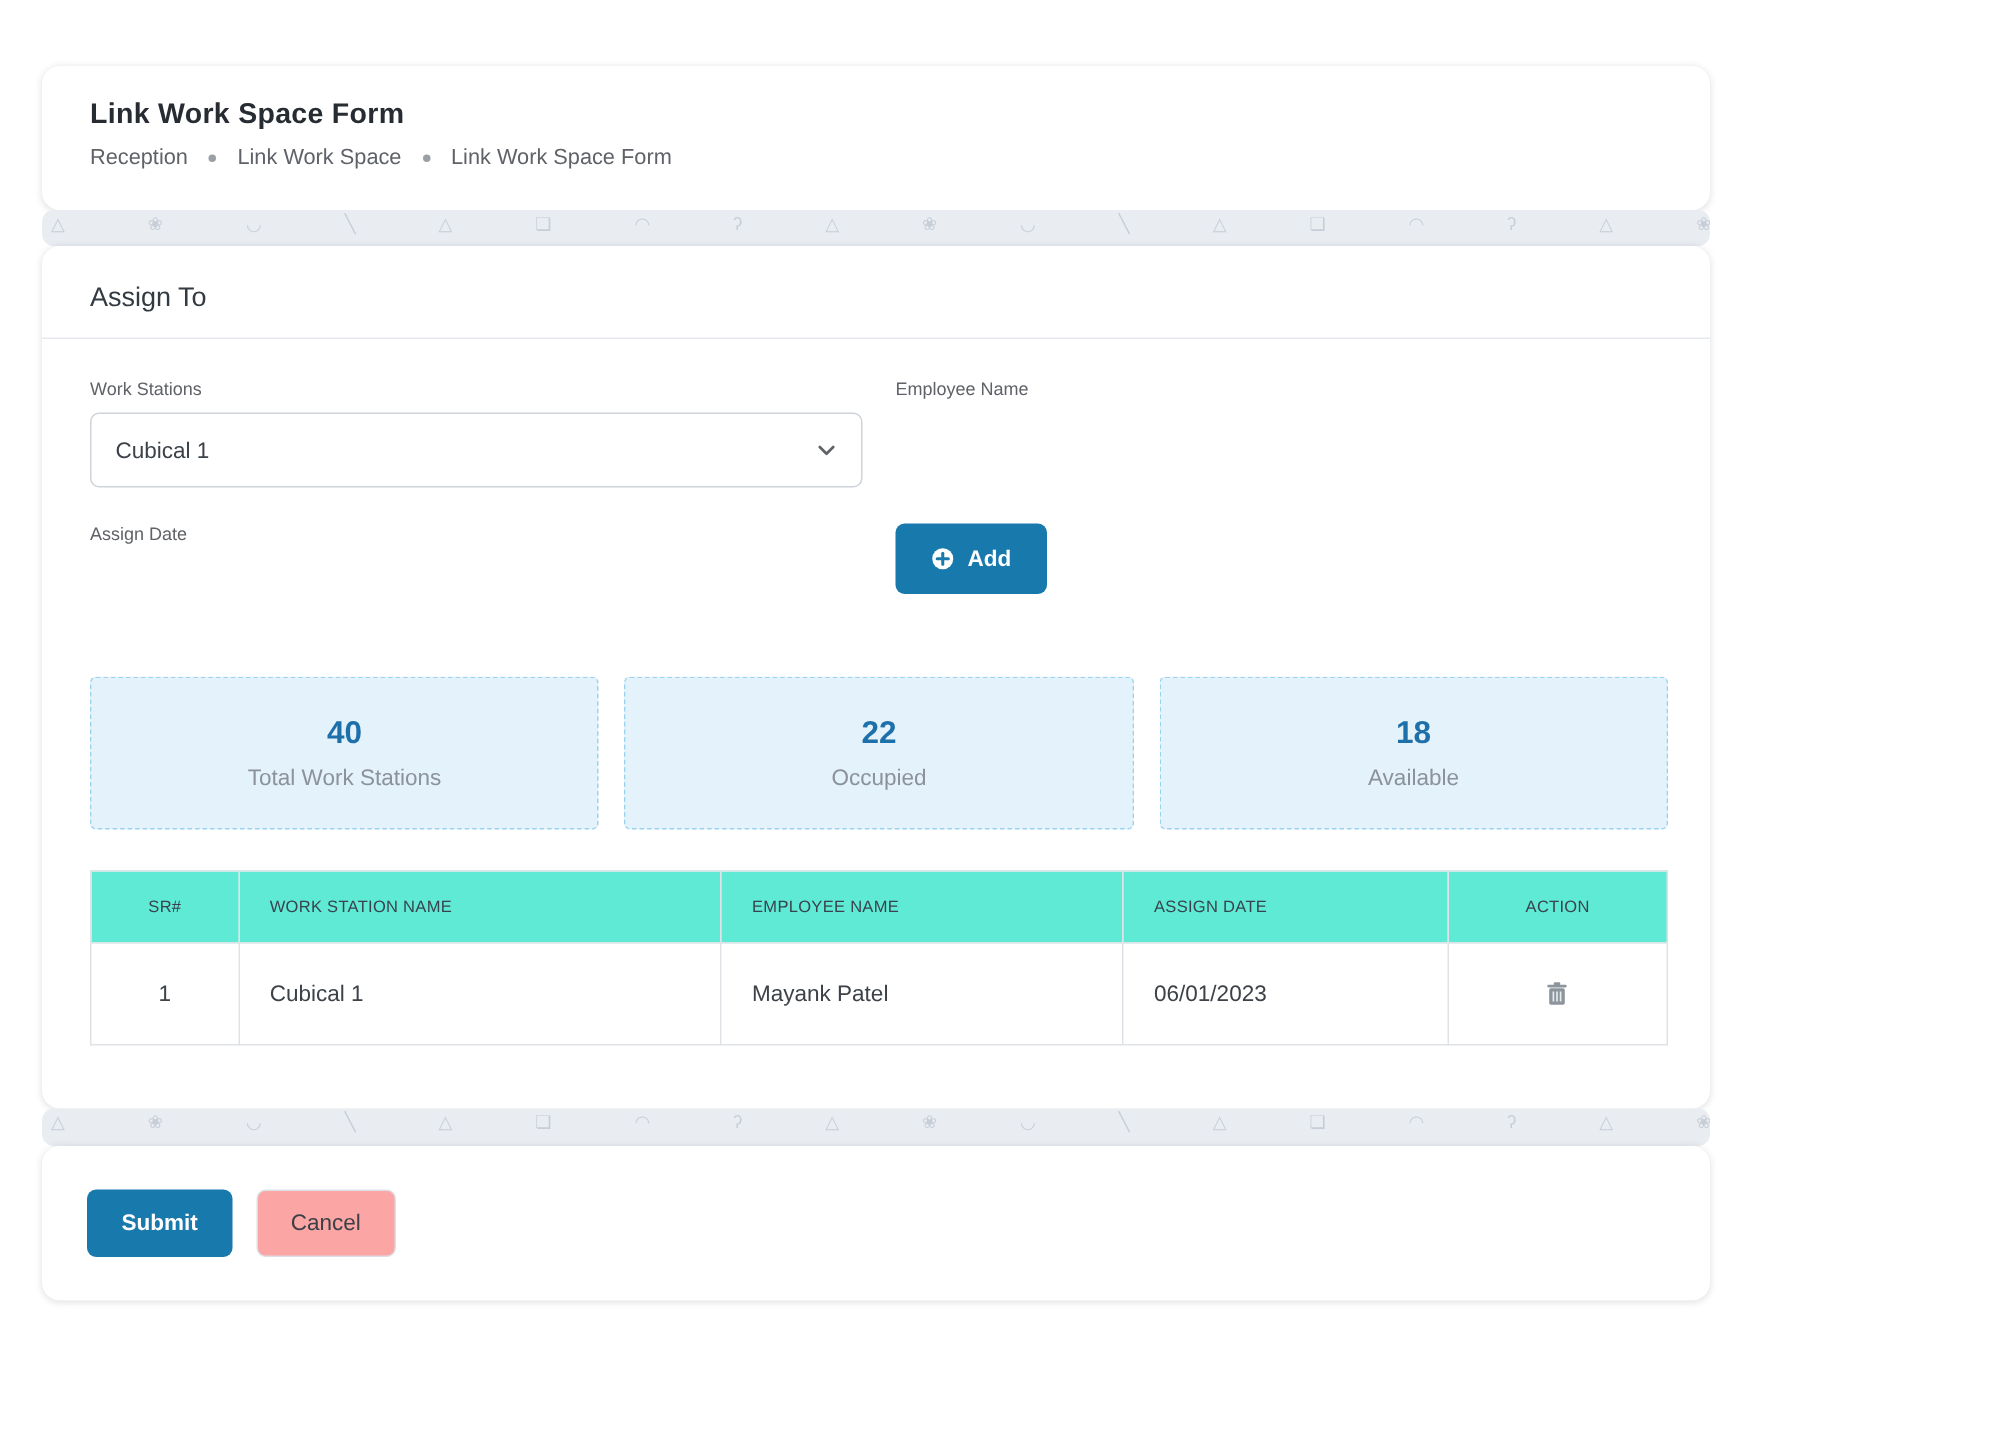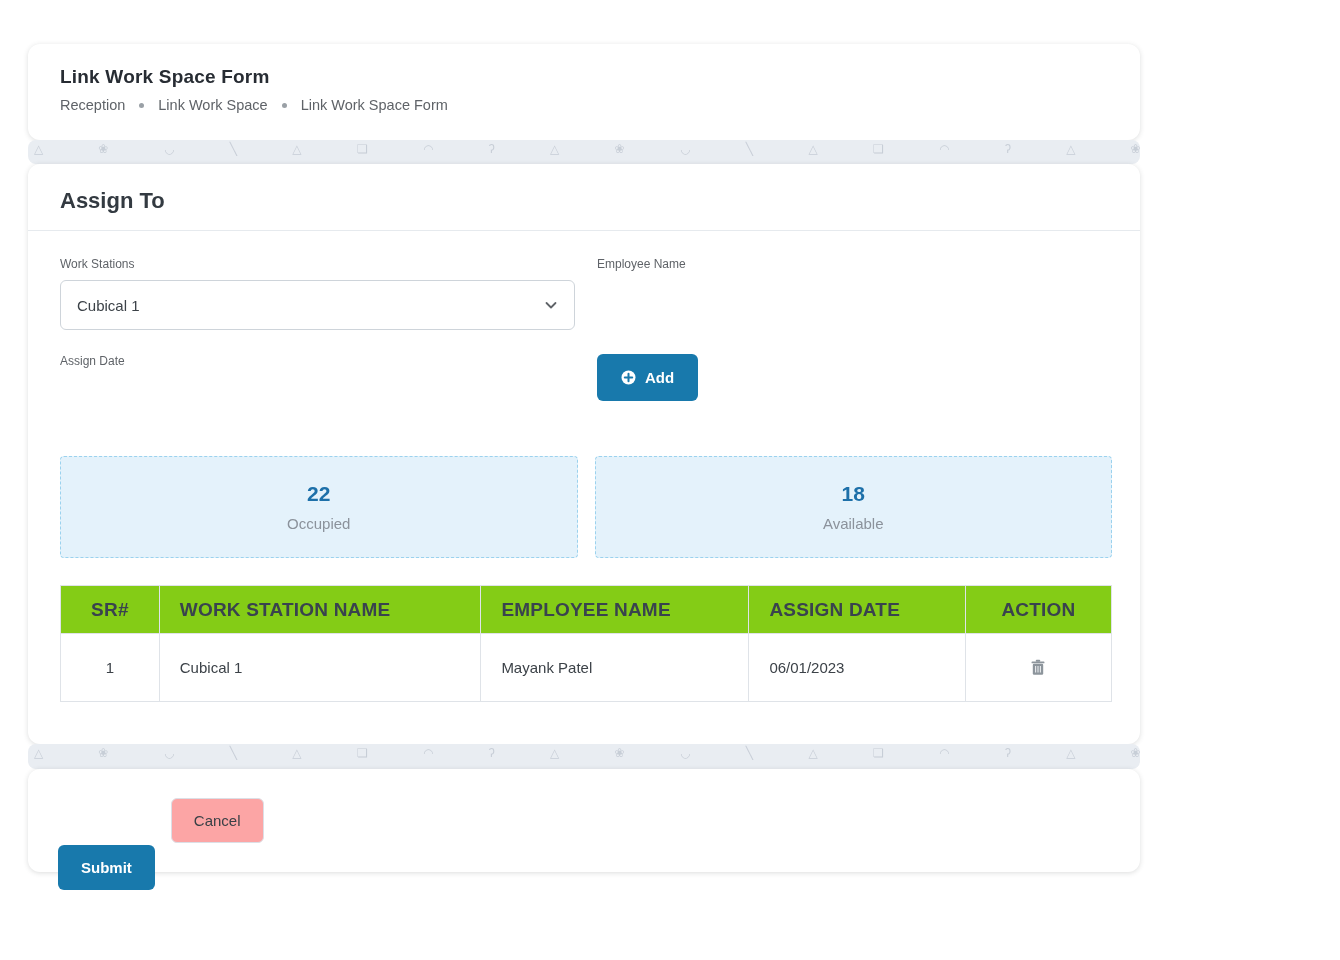--- a/index.html
+++ b/index.html
@@ -52,21 +52,21 @@
     position:absolute;top:2px;left:6px;right:0;
     white-space:nowrap;
     font-size:12px;
     letter-spacing:26px;
     color:rgba(145,155,170,.38);
     user-select:none;
   }
   
   .main-card{margin-top:0;padding-bottom:42px;}
   .section-head{padding:24px 32px 16px 32px;border-bottom:1px solid var(--line);}
-  .section-title{font-size:22px;font-weight:700;color:#333a41;}
+  .section-title{font-size:18px;font-weight:400;color:#333a41;}
   .form-area{padding:26px 28px 0 32px;}
   .form-grid{display:grid;grid-template-columns:1fr 1fr;column-gap:22px;row-gap:24px;}
   .field-label{display:block;font-size:12px;color:var(--text-muted);margin-bottom:9px;}
   .control{
     height:50px;border:1px solid var(--border);border-radius:6px;background:#fff;
     display:flex;align-items:center;padding:0 16px;font-size:15px;color:var(--text-body);
     position:relative;cursor:pointer;
   }
   .select .chevron{position:absolute;right:16px;top:50%;transform:translateY(-50%);display:flex;}
   .select-value{display:flex;align-items:center;gap:6px;}
@@ -94,34 +94,34 @@
     border:1px dashed var(--stat-border);border-radius:4px;
     display:flex;flex-direction:column;align-items:center;justify-content:center;gap:9px;
   }
   .stat-value{font-size:21px;font-weight:700;color:var(--stat-number);}
   .stat-label{font-size:15px;color:var(--text-faint);}
   
   .table-wrap{padding:27px 28px 0 32px;}
   table{width:100%;border-collapse:collapse;table-layout:fixed;}
   th,td{border:1px solid #dfe3e8;}
   th{
-    background:#84cc16;height:48px;padding:0 20px;text-align:left;
-    font-size:19px;font-weight:700;color:#39434e;letter-spacing:.2px;
+    background:#5eead4;height:48px;padding:0 20px;text-align:left;
+    font-size:11px;font-weight:400;color:#39434e;letter-spacing:.2px;
   }
   td{height:68px;padding:0 20px;font-size:15px;color:var(--text-body);background:#fff;}
   .col-sr{width:9.4%;}
   .col-ws{width:30.6%;}
   .col-emp{width:25.5%;}
   .col-date{width:20.6%;}
   .col-action{width:13.9%;}
   th.center,td.center{text-align:center;padding:0 6px;}
   .trash-btn{background:none;border:none;cursor:pointer;padding:4px;line-height:0;}
   
   .footer-card{margin-top:0;height:103px;padding:29px 30px;display:flex;gap:16px;border-radius:12px;}
-  .btn-submit{height:45px;padding:0 23px;margin-top:47px;}
+  .btn-submit{height:45px;padding:0 23px;}
   .btn-cancel{
     height:45px;padding:0 22px;background:#fca5a5;border:1px solid #dcdfe6;
     color:#3a4046;font-weight:400;
   }
   .gap-sm{height:24px;}
   .gap-footer{height:25px;}
   
   .icon{display:inline-flex;line-height:0;}
 </style>
 </head>
@@ -185,20 +185,24 @@
               </svg>
             </span>
             <span>Add</span>
           </button>
         </div>
 
       </div>
     </div>
 
     <div class="stats">
+      <div class="stat-card">
+        <div class="stat-value">40</div>
+        <div class="stat-label">Total Work Stations</div>
+      </div>
       <div class="stat-card">
         <div class="stat-value">22</div>
         <div class="stat-label">Occupied</div>
       </div>
       <div class="stat-card">
         <div class="stat-value">18</div>
         <div class="stat-label">Available</div>
       </div>
     </div>
 

